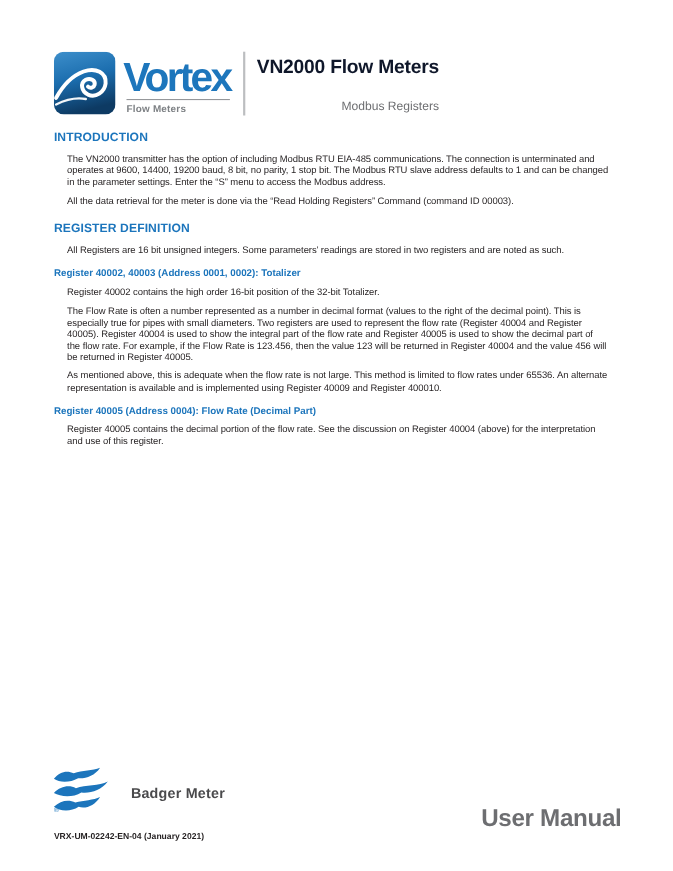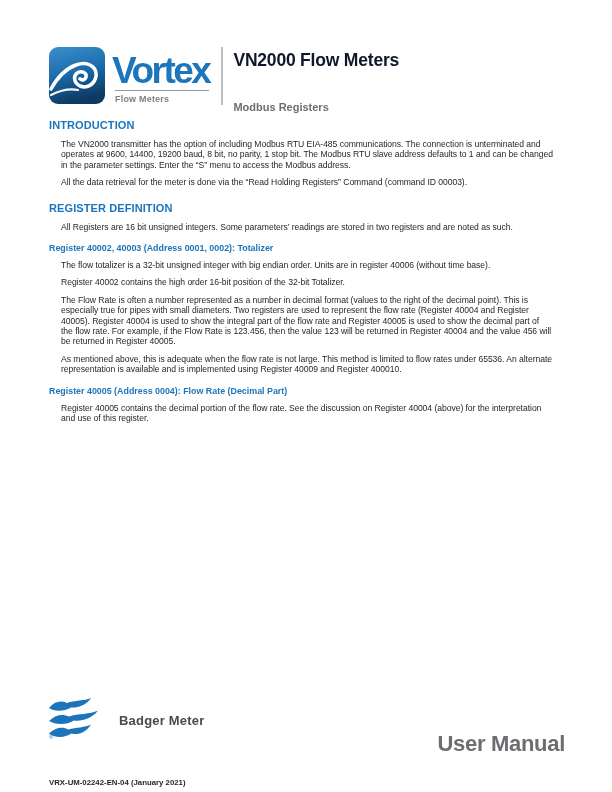--- a/index.html
+++ b/index.html
@@ -17,21 +17,21 @@
     font-size:37px; font-weight:bold; color:#1d76bc; letter-spacing:-2.5px;
     line-height:32px;
   }
   .brand-rule { height:1px; background:#95979a; margin:3px 0 3px 3px; }
   .brand-sub { font-size:9px; font-weight:bold; color:#7d8084; margin-left:3px; letter-spacing:0.2px; }
 
   .hdr-divider { width:2px; height:58px; background:#bcbec0; margin-left:12px; margin-right:10px; flex:none; }
 
   .titles { padding-top:3px; }
   .doc-title { margin:0; font-size:17.5px; font-weight:bold; color:#0f172a; letter-spacing:-0.2px; }
-  .doc-subtitle { margin-top:30px; font-size:11px; font-weight:bold; color:#6d6e71; }
+  .doc-subtitle { margin-top:20px; font-size:11px; font-weight:normal; color:#6d6e71;text-align:right; }
 
   
   .main { position:absolute; left:49px; top:119px; width:516px; }
   .sec-h {
     color:#1c75bc; font-size:11px; font-weight:bold; letter-spacing:0.1px;
     margin:14px 0 8px;
   }
   .sec-h.first { margin-top:0; }
   .reg-h {
     color:#1c75bc; font-size:8.9px; font-weight:bold;
@@ -40,21 +40,21 @@
   .para {
     font-size:8.6px; line-height:10.4px; margin:0 12px 7px; letter-spacing:-0.05px;
     color:#231f20;
   }
 
   
   .badger { position:absolute; left:48px; top:697px; display:flex; align-items:center; }
   .badger-icon { width:52px; height:46px; display:block; }
   .badger-name { margin-left:19px; font-size:13px; font-weight:bold; color:#4a4a4c; letter-spacing:0.2px; }
   .reg-mark { position:absolute; left:49px; top:734px; font-size:6px; color:#1c75bc; }
-  .doc-number { position:absolute; left:49px; top:778px; font-size:7.8px; font-weight:bold; color:#231f20; }
+  .doc-number { position:absolute; left:49px; top:756px; font-size:7.8px; font-weight:bold; color:#231f20; }
   .manual-type { position:absolute; right:47px; top:731px; font-size:22px; font-weight:bold; color:#6d6e71; letter-spacing:-0.3px; }
 </style>
 </head>
 <body>
 
 <div class="page">
 
   <div class="hdr">
     <div class="logo-block">
       <svg class="logo-icon" viewBox="0 0 56 57">
@@ -87,21 +87,20 @@
   <div class="main">
 
     <div class="sec-h first">INTRODUCTION</div>
     <p class="para">The VN2000 transmitter has the option of including Modbus RTU EIA-485 communications. The connection is unterminated and operates at 9600, 14400, 19200 baud, 8 bit, no parity, 1 stop bit. The Modbus RTU slave address defaults to 1 and can be changed in the parameter settings. Enter the “S” menu to access the Modbus address.</p>
     <p class="para">All the data retrieval for the meter is done via the “Read Holding Registers” Command (command ID 00003).</p>
 
     <div class="sec-h">REGISTER DEFINITION</div>
     <p class="para">All Registers are 16 bit unsigned integers. Some parameters’ readings are stored in two registers and are noted as such.</p>
 
     <div class="reg-h">Register 40002, 40003 (Address 0001, 0002): Totalizer</div>
-    <p class="para">The flow totalizer is a 32-bit unsigned integer with big endian order. Units are in register 40006 (without time base).</p>
     <p class="para">Register 40002 contains the high order 16-bit position of the 32-bit Totalizer.</p>
 
     <p class="para">The Flow Rate is often a number represented as a number in decimal format (values to the right of the decimal point). This is especially true for pipes with small diameters. Two registers are used to represent the flow rate (Register 40004 and Register 40005). Register 40004 is used to show the integral part of the flow rate and Register 40005 is used to show the decimal part of the flow rate. For example, if the Flow Rate is 123.456, then the value 123 will be returned in Register 40004 and the value 456 will be returned in Register 40005.</p>
     <p class="para">As mentioned above, this is adequate when the flow rate is not large. This method is limited to flow rates under 65536. An alternate representation is available and is implemented using Register 40009 and Register 400010.</p>
 
     <div class="reg-h">Register 40005 (Address 0004): Flow Rate (Decimal Part)</div>
     <p class="para">Register 40005 contains the decimal portion of the flow rate. See the discussion on Register 40004 (above) for the interpretation and use of this register.</p>
 
   </div>
 

